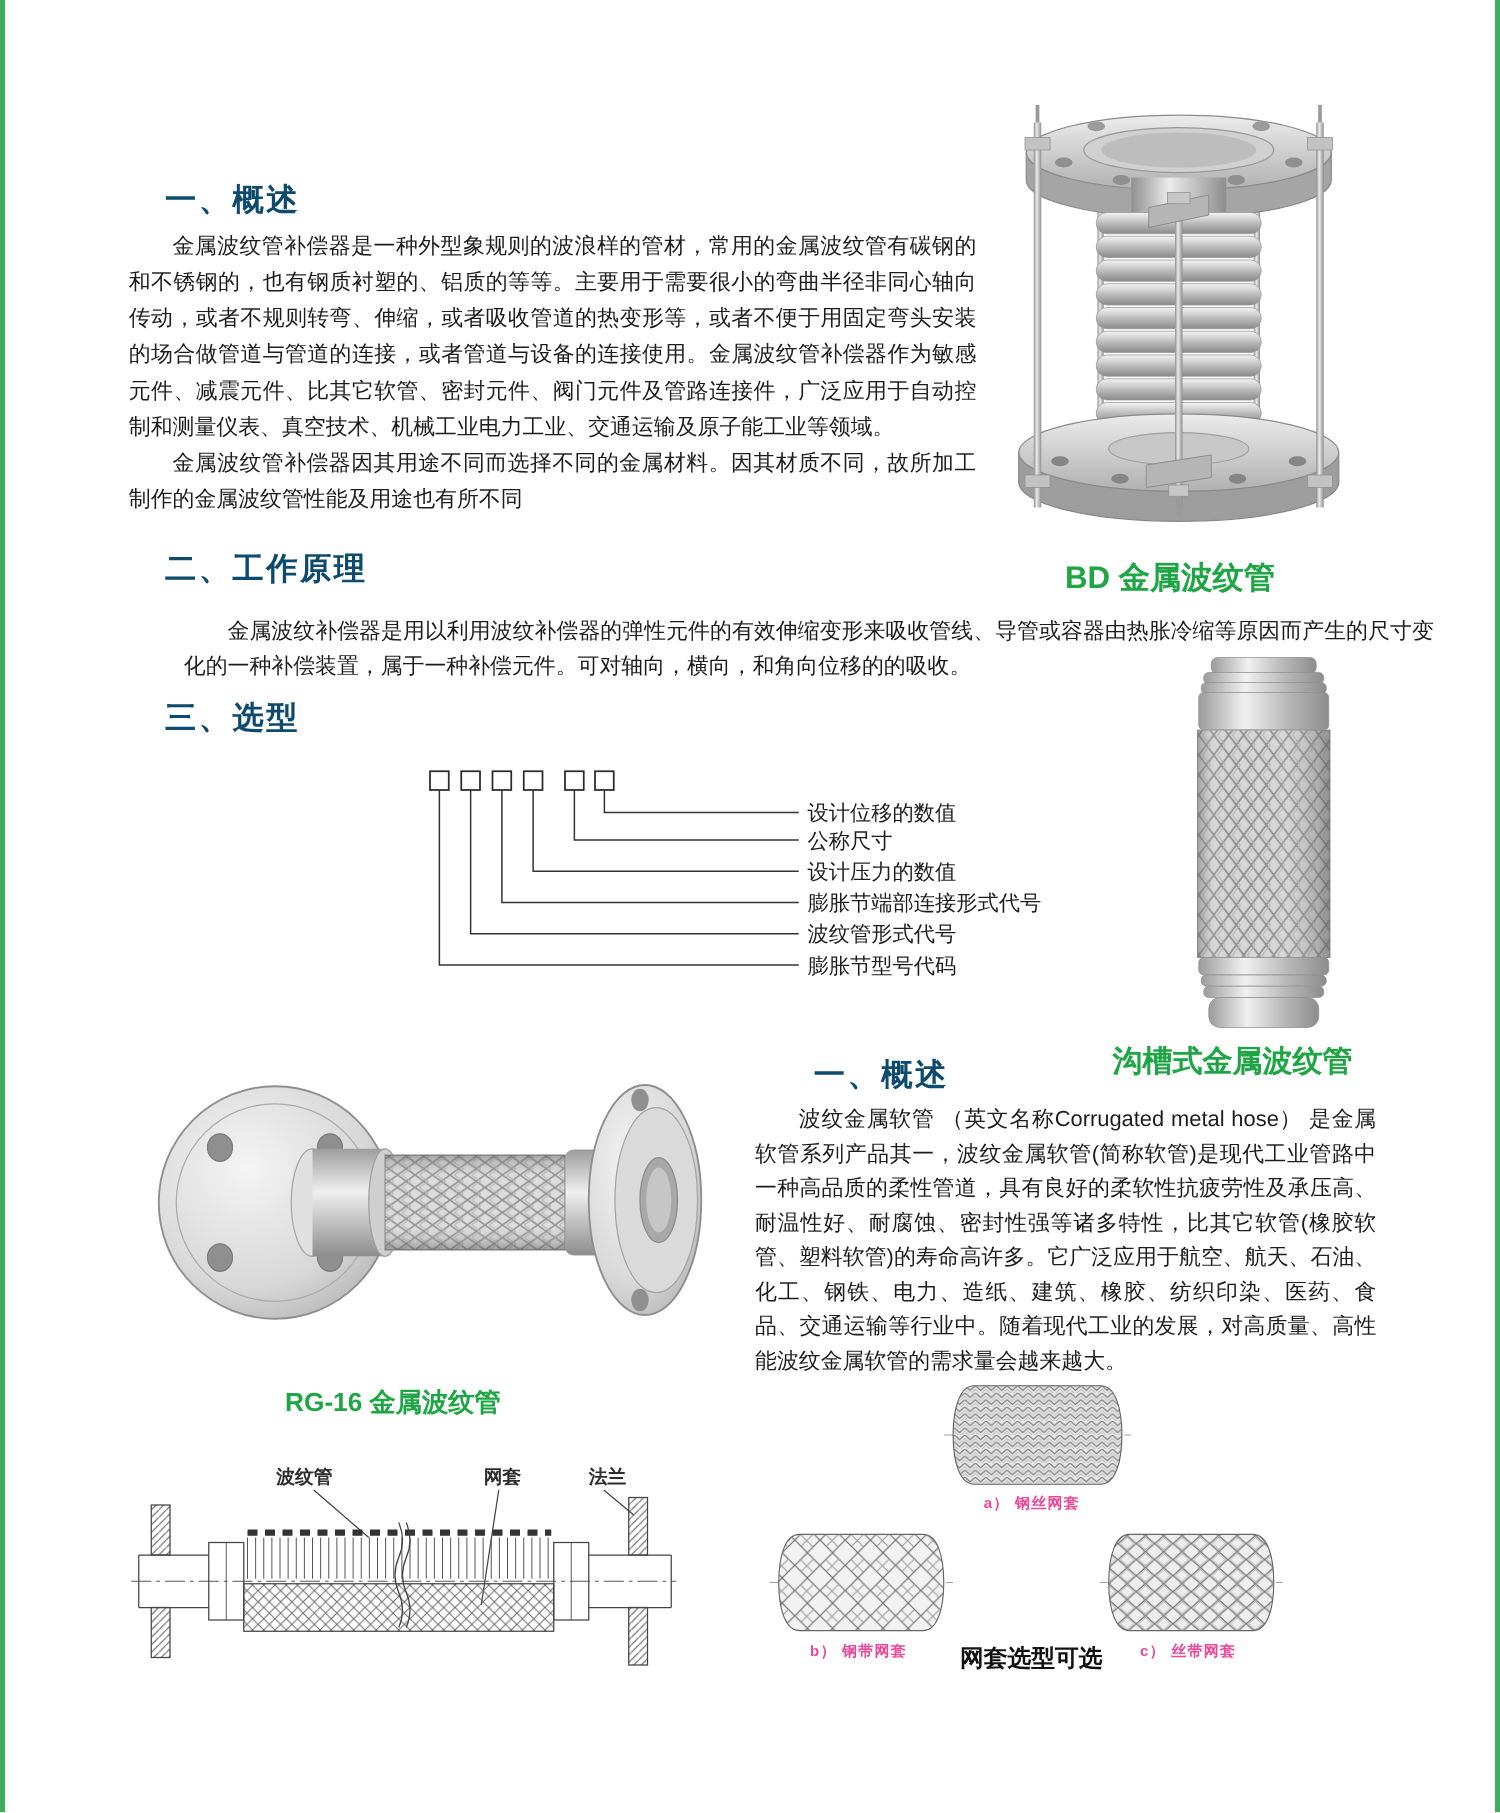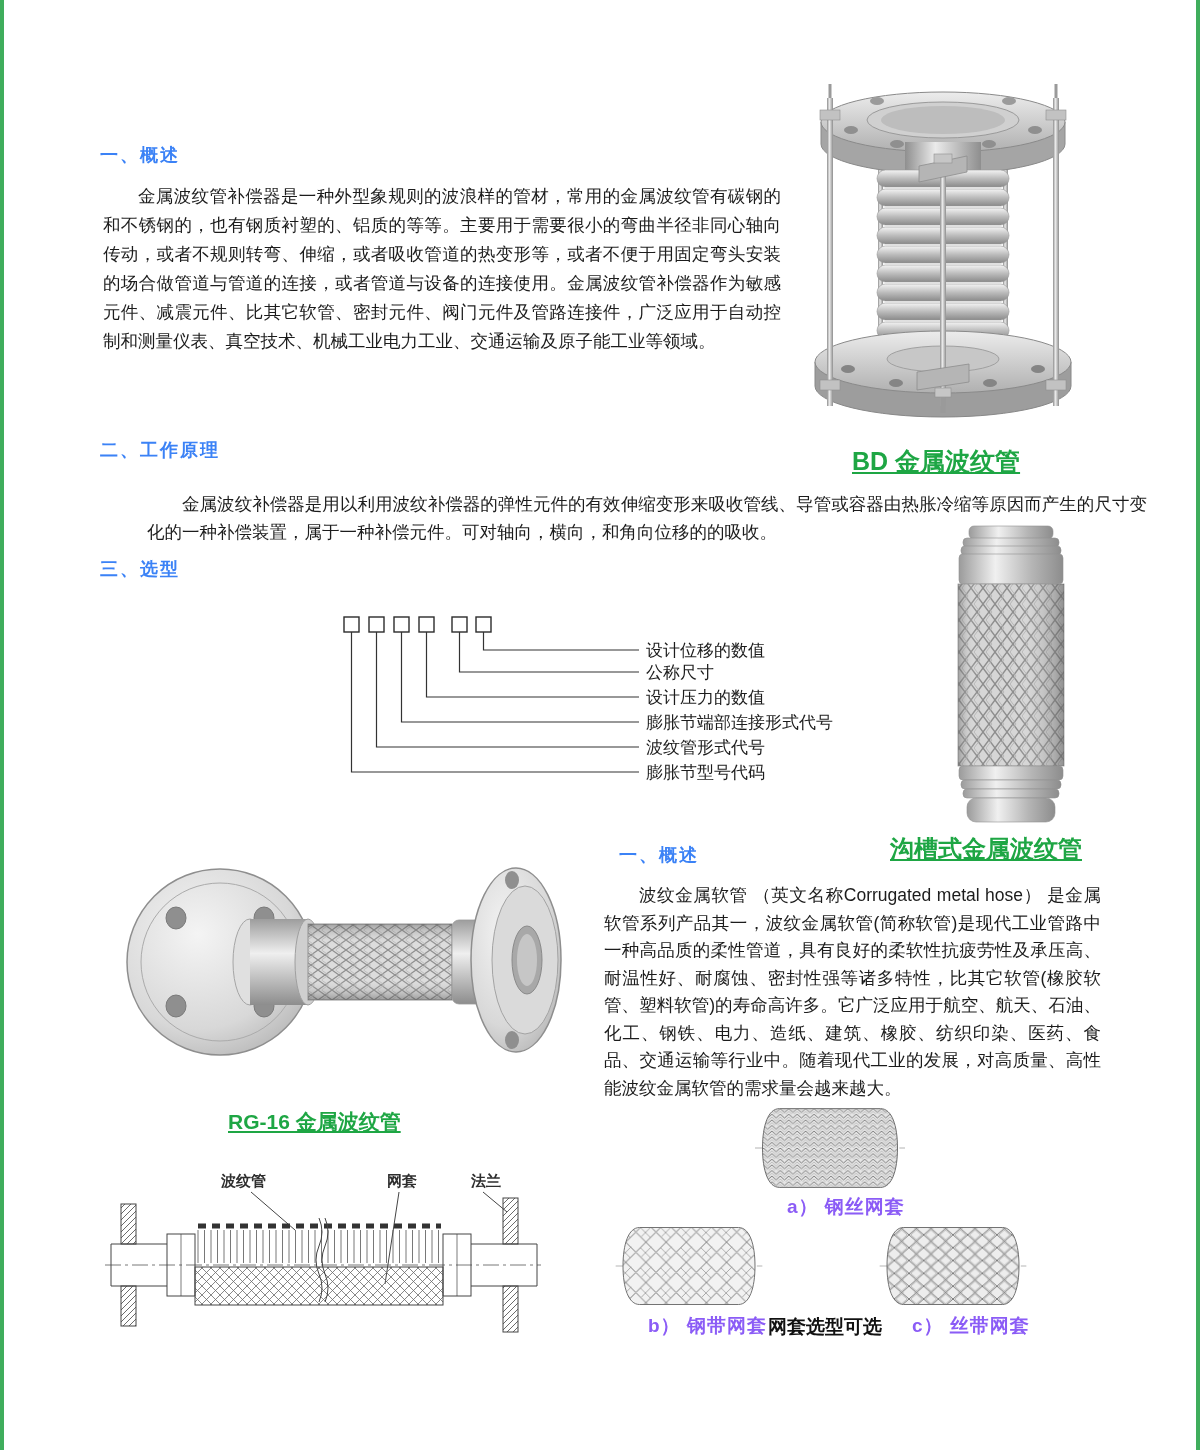--- a/index.html
+++ b/index.html
@@ -7,25 +7,25 @@
   body { font-family:"Liberation Sans", sans-serif; color:#1d1d1d; }
   .page {
     position:relative; width:1200px; height:1450px;
     background:#ffffff; overflow:hidden;
   }
   .edge-strip { position:absolute; top:0; width:4px; height:1450px; background:#3fad5c; }
   .edge-left { left:0; }
   .edge-right { left:1196px; }
 
   .heading {
-    position:absolute; color:#3b82f6; font-size:18px; font-weight:600;
-    letter-spacing:2px; white-space:nowrap;
+    position:absolute; color:#0c4a6e; font-size:25px; font-weight:600;
+    letter-spacing:2px; white-space:nowrap;margin-left:32px;
   }
   .caption {
-    position:absolute; color:#1ea644; font-weight:bold; white-space:nowrap;text-decoration:underline;
+    position:absolute; color:#1ea644; font-weight:bold; white-space:nowrap;
   }
   .para {
     position:absolute; font-size:17.5px; color:#1c1c1c; text-align:justify;
   }
   .para p { text-indent:2em; }
   .p-overview1 { left:103px; top:182px; width:678px; line-height:29px; }
   .p-principle { left:119px; top:490px; width:1000px; line-height:28px;margin-left:28px; }
   .p-overview2 { left:604px; top:882px; width:497px; line-height:27.5px; }
 
   .h-overview1 { left:100px; top:143px; }
@@ -34,38 +34,39 @@
   .h-overview2 { left:619px; top:843px; }
 
   .cap-bd     { left:852px; top:445px; font-size:25px; }
   .cap-groove { left:890px; top:833px; font-size:24px; }
   .cap-rg16   { left:228px; top:1108px; font-size:21px; }
 
   .fig { position:absolute; }
   .fig svg { display:block; width:100%; height:100%; }
 
   .mesh-caption {
-    position:absolute; font-size:19px; font-weight:bold; color:#8b5cf6;
+    position:absolute; font-size:12px; font-weight:bold; color:#ec4899;
     letter-spacing:1px; white-space:nowrap;
   }
   .mesh-note {
     position:absolute; left:768px; top:1314px; font-size:19px; font-weight:bold;
     color:#111; white-space:nowrap;
   }
 </style>
 </head>
 <body>
 
 <div class="page">
   <div class="edge-strip edge-left"></div>
   <div class="edge-strip edge-right"></div>
 
   <div class="heading h-overview1">一、概述</div>
   <div class="para p-overview1">
     <p>金属波纹管补偿器是一种外型象规则的波浪样的管材，常用的金属波纹管有碳钢的和不锈钢的，也有钢质衬塑的、铝质的等等。主要用于需要很小的弯曲半径非同心轴向传动，或者不规则转弯、伸缩，或者吸收管道的热变形等，或者不便于用固定弯头安装的场合做管道与管道的连接，或者管道与设备的连接使用。金属波纹管补偿器作为敏感元件、减震元件、比其它软管、密封元件、阀门元件及管路连接件，广泛应用于自动控制和测量仪表、真空技术、机械工业电力工业、交通运输及原子能工业等领域。</p>
+    <p>金属波纹管补偿器因其用途不同而选择不同的金属材料。因其材质不同，故所加工制作的金属波纹管性能及用途也有所不同</p>
   </div>
 
   <div class="fig" style="left:793px; top:70px; width:300px; height:365px;">
     <svg viewBox="0 0 300 365">
       <defs>
         <linearGradient id="g-rod" x1="0" y1="0" x2="1" y2="0">
           <stop offset="0" stop-color="#8f8f8f"></stop>
             <stop offset="0.4" stop-color="#ebebeb"></stop>
             <stop offset="1" stop-color="#8e8e8e"></stop>
         </linearGradient>

